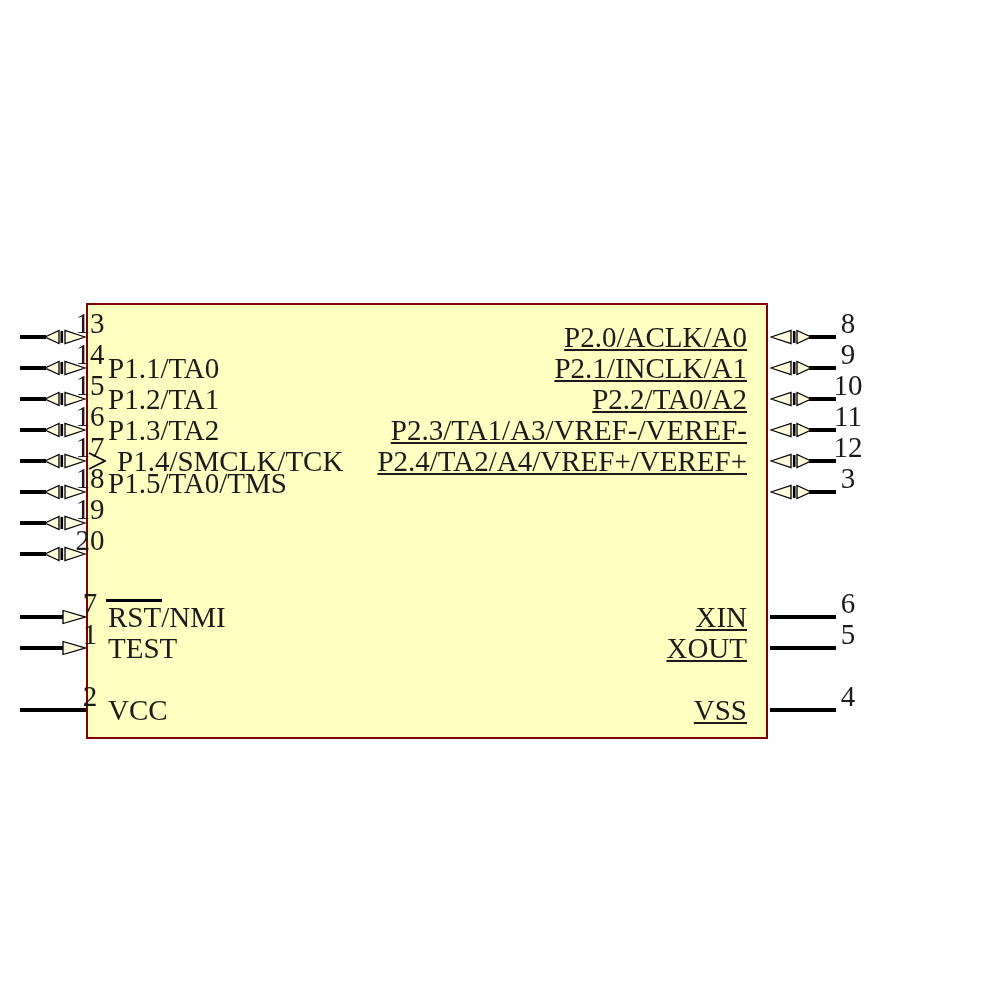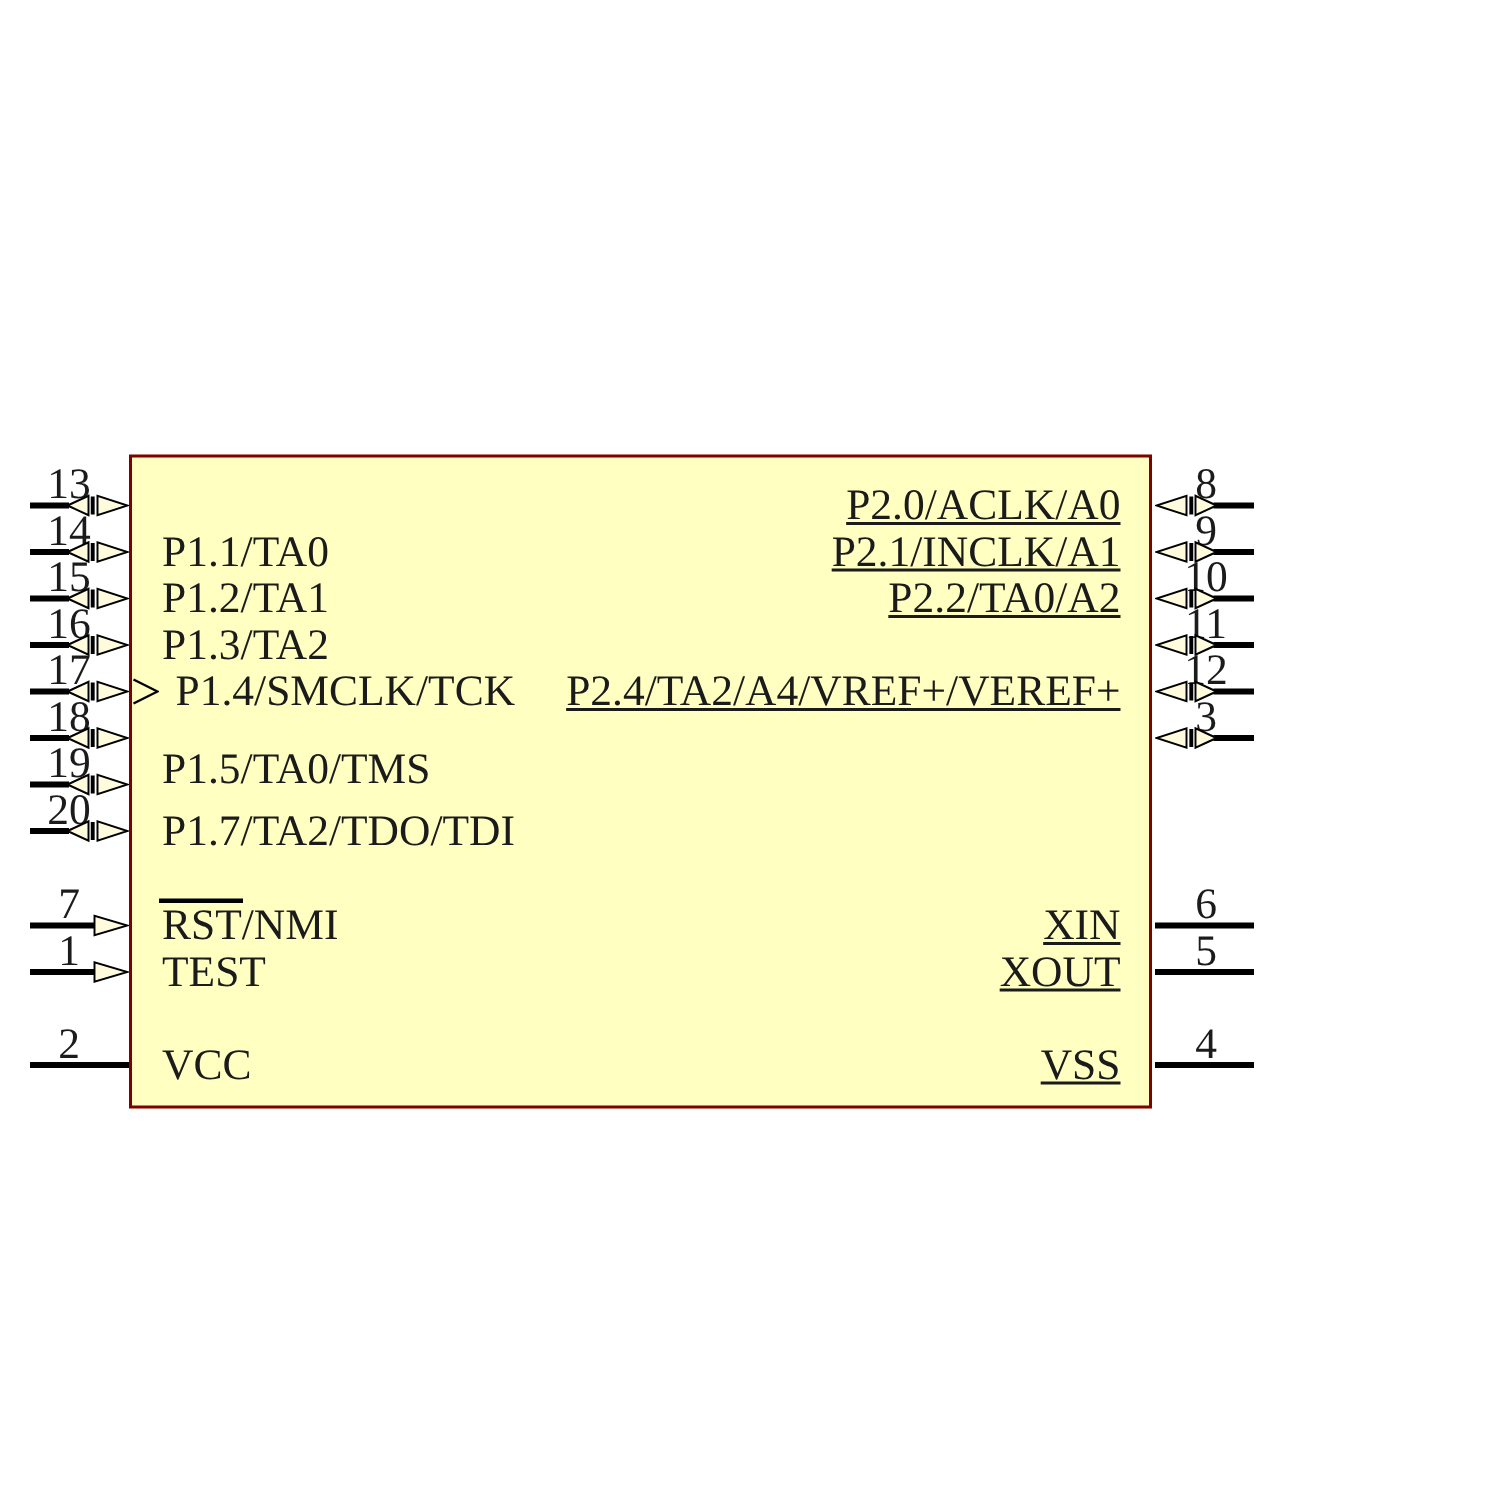--- a/index.html
+++ b/index.html
@@ -34,21 +34,21 @@
 
   .arr{position:absolute;top:-9px;}
   .arr-lb{left:24px;}
   .arr-li{left:42px;}
   .arr-rb{left:0;transform:scaleX(-1);}
   .tri{fill:#FFFBDC;stroke:#000;stroke-width:1.3px;}
   .bar{fill:#000;}
 
   .num{
     position:absolute;top:-29px;height:30px;line-height:30px;
-    font-size:29px;text-align:center;
+    font-size:29px;text-align:center;margin-left:44px;
   }
   .num-l{left:6px;width:40px;}
   .num-r{left:12px;width:44px;}
 
   
   .lbl{
     position:absolute;height:30px;line-height:30px;font-size:29px;
     white-space:nowrap;
   }
   .lbl-l{left:108px;}
@@ -224,31 +224,31 @@
   </div>
   <div class="row row-r" style="top:710px">
     <span class="num num-r">4</span>
     <div class="wire wr-p"></div>
   </div>
 
   <span class="lbl lbl-l" style="top:353px">P1.1/TA0</span>
   <span class="lbl lbl-l" style="top:384px">P1.2/TA1</span>
   <span class="lbl lbl-l" style="top:415px">P1.3/TA2</span>
   <span class="lbl lbl-l indent" style="top:446px">P1.4/SMCLK/TCK</span>
-  <span class="lbl lbl-l" style="top:498px">P1.5/TA0/TMS</span>
-  <span class="lbl lbl-l" style="top:539px">P1.7/TA2/TDO/TDI</span>
+  <span class="lbl lbl-l" style="top:468px">P1.5/TA0/TMS</span>
   <span class="lbl lbl-l" style="top:602px"><span class="ov">RST</span><span>/NMI</span></span>
   <span class="lbl lbl-l" style="top:633px">TEST</span>
   <span class="lbl lbl-l" style="top:695px">VCC</span>
 
   <svg class="clock-mark" width="18" height="18" viewBox="0 0 18 18">
       <polyline points="1,1 17,9 1,17" fill="none" stroke="#000" stroke-width="1.6"></polyline>
     </svg>
 
   <span class="lbl lbl-r" style="top:322px">P2.0/ACLK/A0</span>
   <span class="lbl lbl-r" style="top:353px">P2.1/INCLK/A1</span>
   <span class="lbl lbl-r" style="top:384px">P2.2/TA0/A2</span>
+  <span class="lbl lbl-r" style="top:415px">P2.3/TA1/A3/VREF-/VEREF-</span>
   <span class="lbl lbl-r" style="top:446px">P2.4/TA2/A4/VREF+/VEREF+</span>
   <span class="lbl lbl-r" style="top:602px">XIN</span>
   <span class="lbl lbl-r" style="top:633px">XOUT</span>
   <span class="lbl lbl-r" style="top:695px">VSS</span>
 
 </div>
 
 </body></html>

